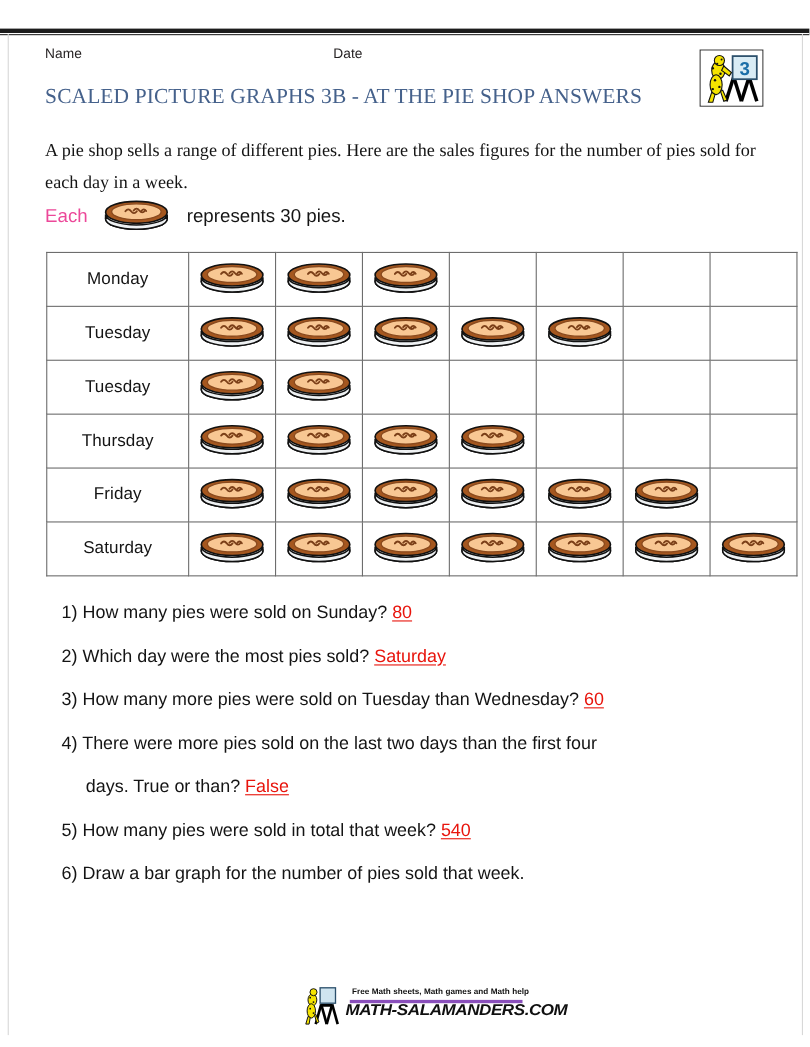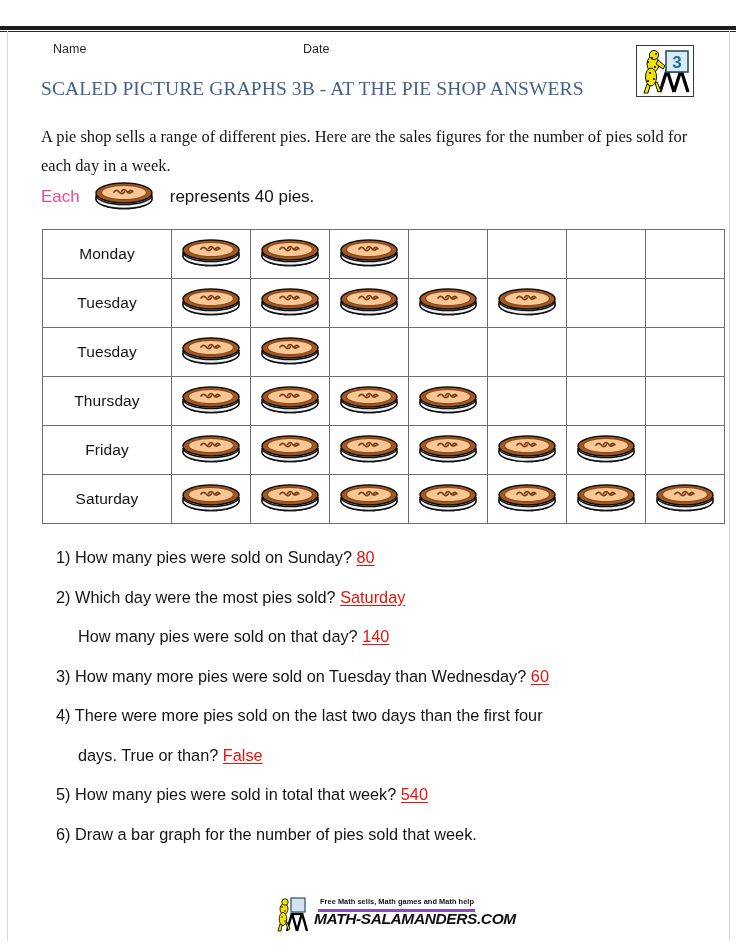--- a/index.html
+++ b/index.html
@@ -50,21 +50,21 @@
     background: #d8d8d8;
   }
 
   
   .hdr-row {
     position: absolute;
     left: 41px; top: 42px;
     width: 620px; height: 18px;
   }
   .hdr-name {
-    position: absolute; left: 12px; top: 0;
+    position: absolute; left: 0; top: 0;
     font-size: 12.5px; color: #231f20;
   }
   .hdr-date {
     position: absolute; left: 262px; top: 0;
     font-size: 12.5px; color: #231f20;
   }
 
   .logo-box {
     position: absolute;
     left: 636px; top: 45px;
@@ -255,21 +255,21 @@
         <path d="M4 16 A28 9.5 0 0 0 60 16 L60 20 A28 9.5 0 0 1 4 20 Z" fill="#eef1f3" stroke="#111" stroke-width="1.4"></path>
         <ellipse cx="32" cy="14" rx="28" ry="10" fill="#a5571f" stroke="#111" stroke-width="1.5"></ellipse>
         <ellipse cx="32" cy="13.5" rx="22.5" ry="7.2" fill="#f8c793" stroke="#8a4a1e" stroke-width="1.2"></ellipse>
         <g stroke="#7b3f18" stroke-width="1.7" fill="none" stroke-linecap="round">
           <path d="M22 13 q2.6 -3.4 5.2 0 q2.6 3.4 5.2 0"></path>
           <path d="M29.5 12.4 q2.6 -3.4 5.2 0 q2.6 3.4 5.2 0"></path>
           <path d="M36.5 12.8 q2.2 -3 4.4 0"></path>
         </g>
       </svg>
     </span>
-    <span class="kl-text2">represents 40 pies.</span>
+    <span class="kl-text2">represents 30 pies.</span>
   </div>
 
   <table class="pgraph">
     <tbody>
         <tr>
           <td class="daycell">Monday</td>
           <td class="picell"><span><svg width="64" height="32" viewBox="0 0 64 32">
                 <ellipse cx="32" cy="20" rx="28" ry="9.5" fill="#eef1f3" stroke="#111" stroke-width="1.4"></ellipse>
                 <path d="M4 16 A28 9.5 0 0 0 60 16 L60 20 A28 9.5 0 0 1 4 20 Z" fill="#eef1f3" stroke="#111" stroke-width="1.4"></path>
                 <ellipse cx="32" cy="14" rx="28" ry="10" fill="#a5571f" stroke="#111" stroke-width="1.5"></ellipse>
@@ -595,21 +595,21 @@
                   <path d="M29.5 12.4 q2.6 -3.4 5.2 0 q2.6 3.4 5.2 0"></path>
                   <path d="M36.5 12.8 q2.2 -3 4.4 0"></path>
                 </g>
               </svg></span></td>
         </tr>
       </tbody>
   </table>
 
   <div class="questions">
       <div class="q"><span>1)</span> <span>How many pies were sold on Sunday?</span> <span class="ans">80</span></div>
-      <div class="q"><span>2)</span> <span>Which day were the most pies sold?</span> <span class="ans">Saturday</span><span class="qsub"><span>How many pies were sold on that day?</span> <span class="ans">140</span></span></div>
+      <div class="q"><span>2)</span> <span>Which day were the most pies sold?</span> <span class="ans">Saturday</span></div>
       <div class="q"><span>3)</span> <span>How many more pies were sold on Tuesday than Wednesday?</span> <span class="ans">60</span></div>
       <div class="q"><span>4)</span> <span>There were more pies sold on the last two days than the first four</span><span class="qsub"><span>days. True or than?</span> <span class="ans">False</span></span></div>
       <div class="q"><span>5)</span> <span>How many pies were sold in total that week?</span> <span class="ans">540</span></div>
       <div class="q"><span>6)</span> <span>Draw a bar graph for the number of pies sold that week.</span></div>
     </div>
 
   <div class="footer">
     <span class="f-logo">
       <svg width="42" height="38" viewBox="0 0 42 38">
         <g stroke="#000000" stroke-width="2.4" fill="none">
@@ -628,18 +628,18 @@
           <path d="M10 27 L12 34 L14 33 L11 26 Z"></path>
         </g>
         <g fill="#111111">
           <circle cx="6" cy="11" r="0.8"></circle>
             <circle cx="9" cy="15" r="0.8"></circle>
           <circle cx="6" cy="21" r="0.8"></circle>
             <circle cx="9" cy="25" r="0.8"></circle>
         </g>
       </svg>
     </span>
-    <span class="f-tag">Free Math sells, Math games and Math help</span>
+    <span class="f-tag">Free Math sheets, Math games and Math help</span>
     <span class="f-rule"></span>
     <span class="f-url">MATH-SALAMANDERS.COM</span>
   </div>
 
 </div>
 
 </body></html>

